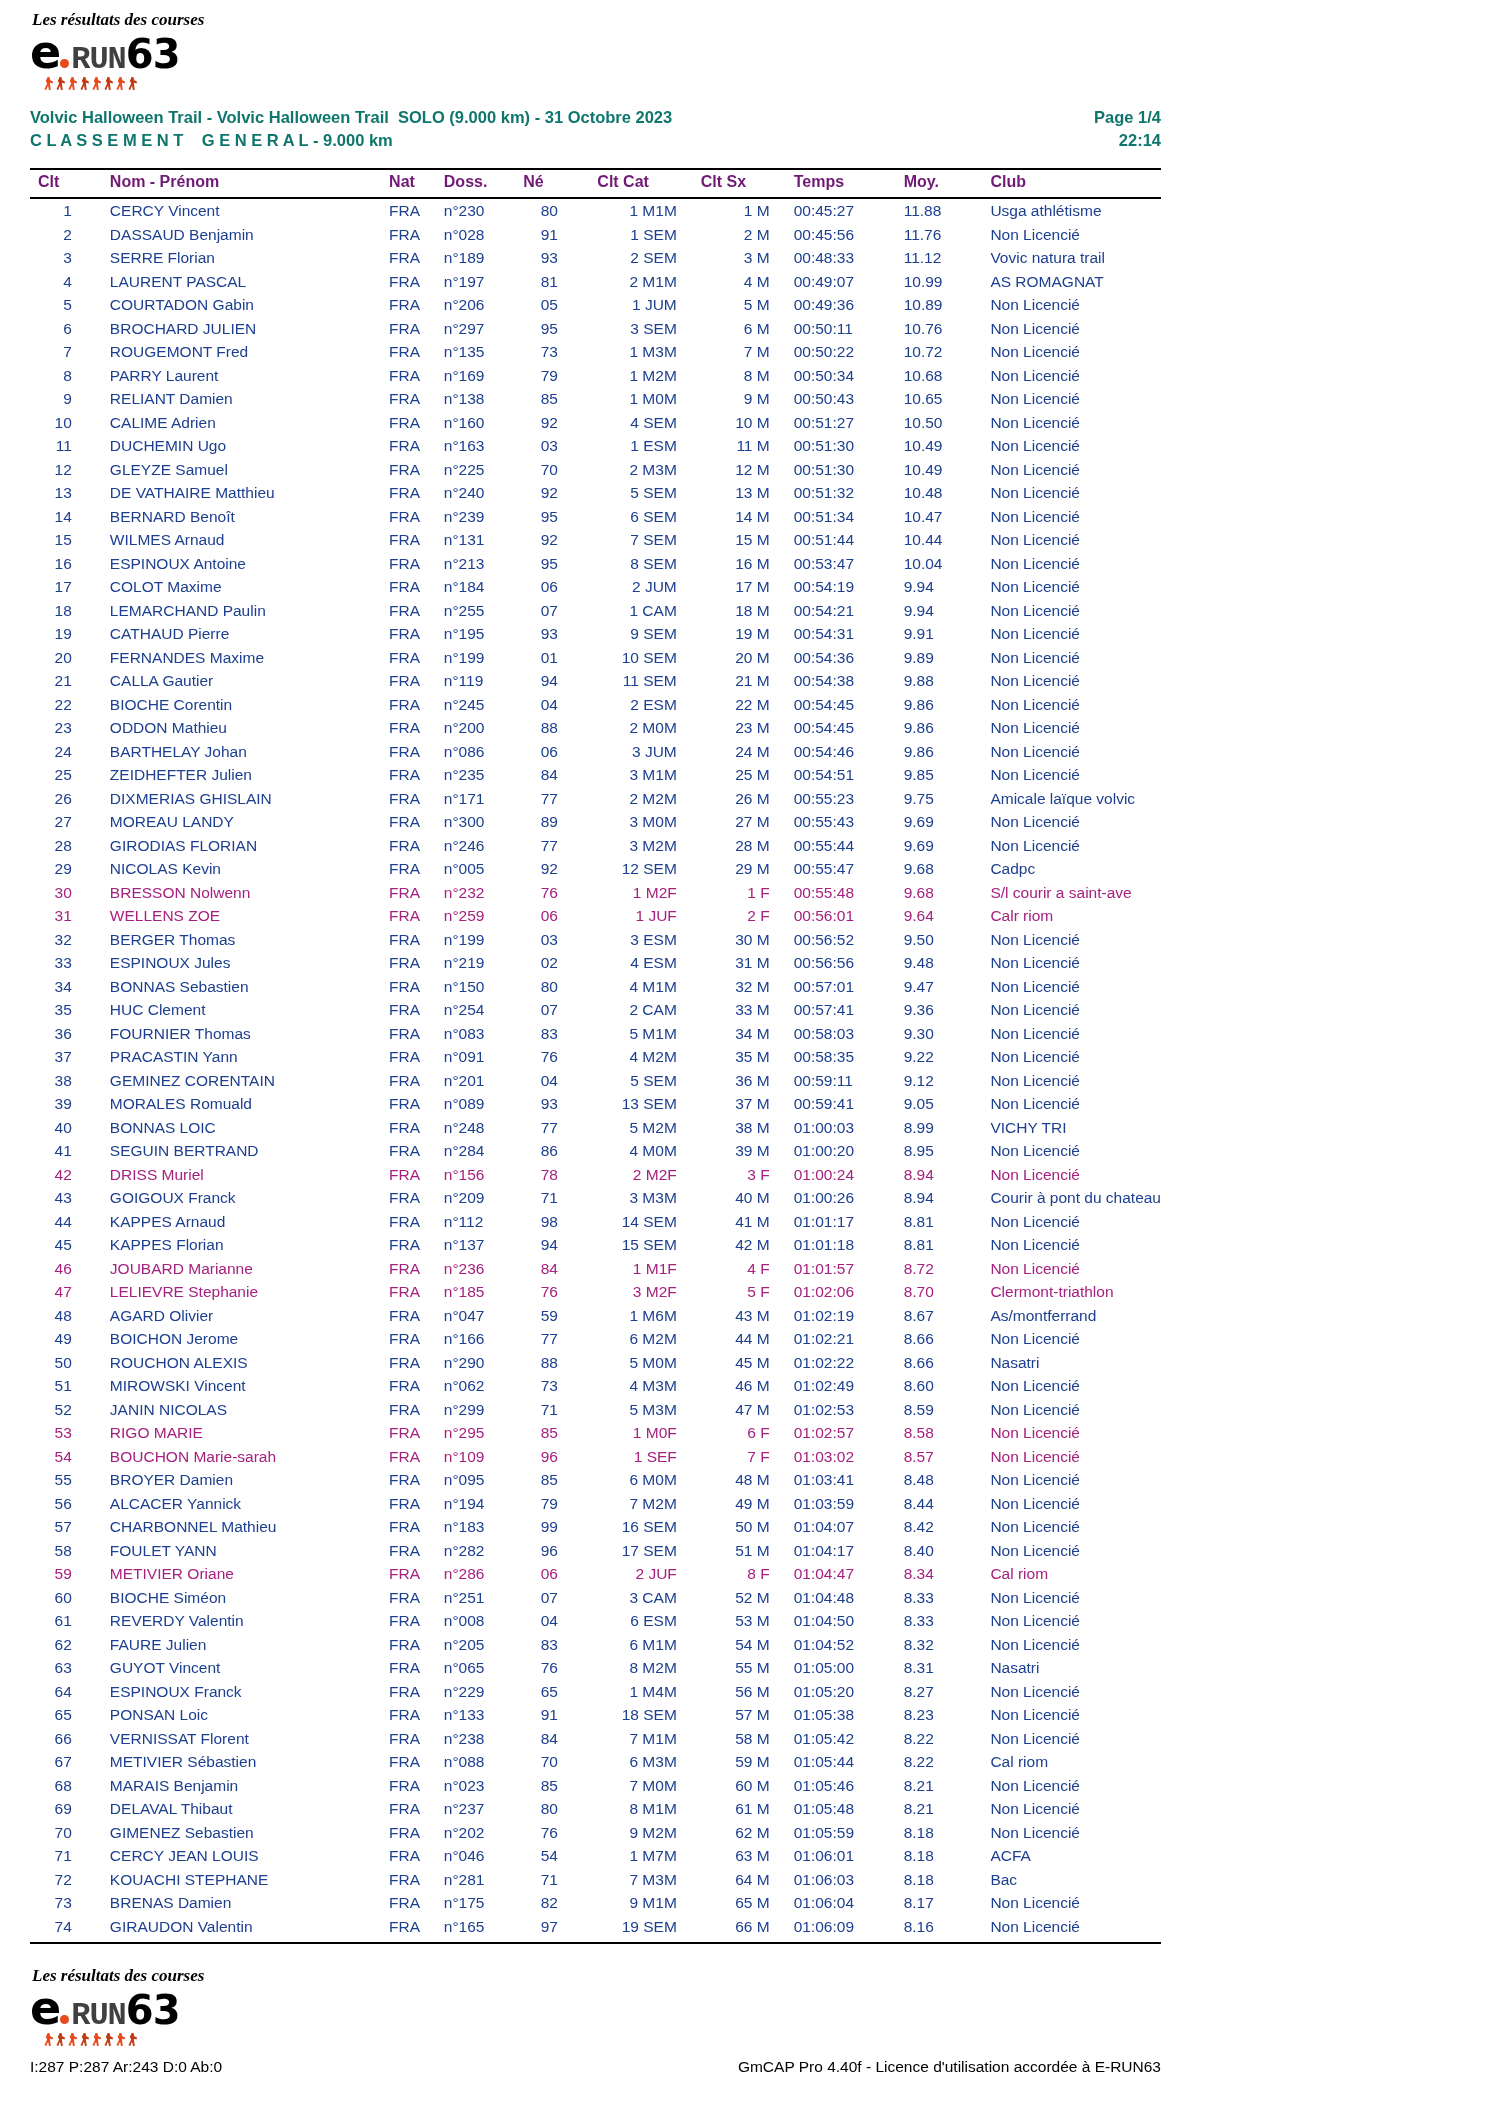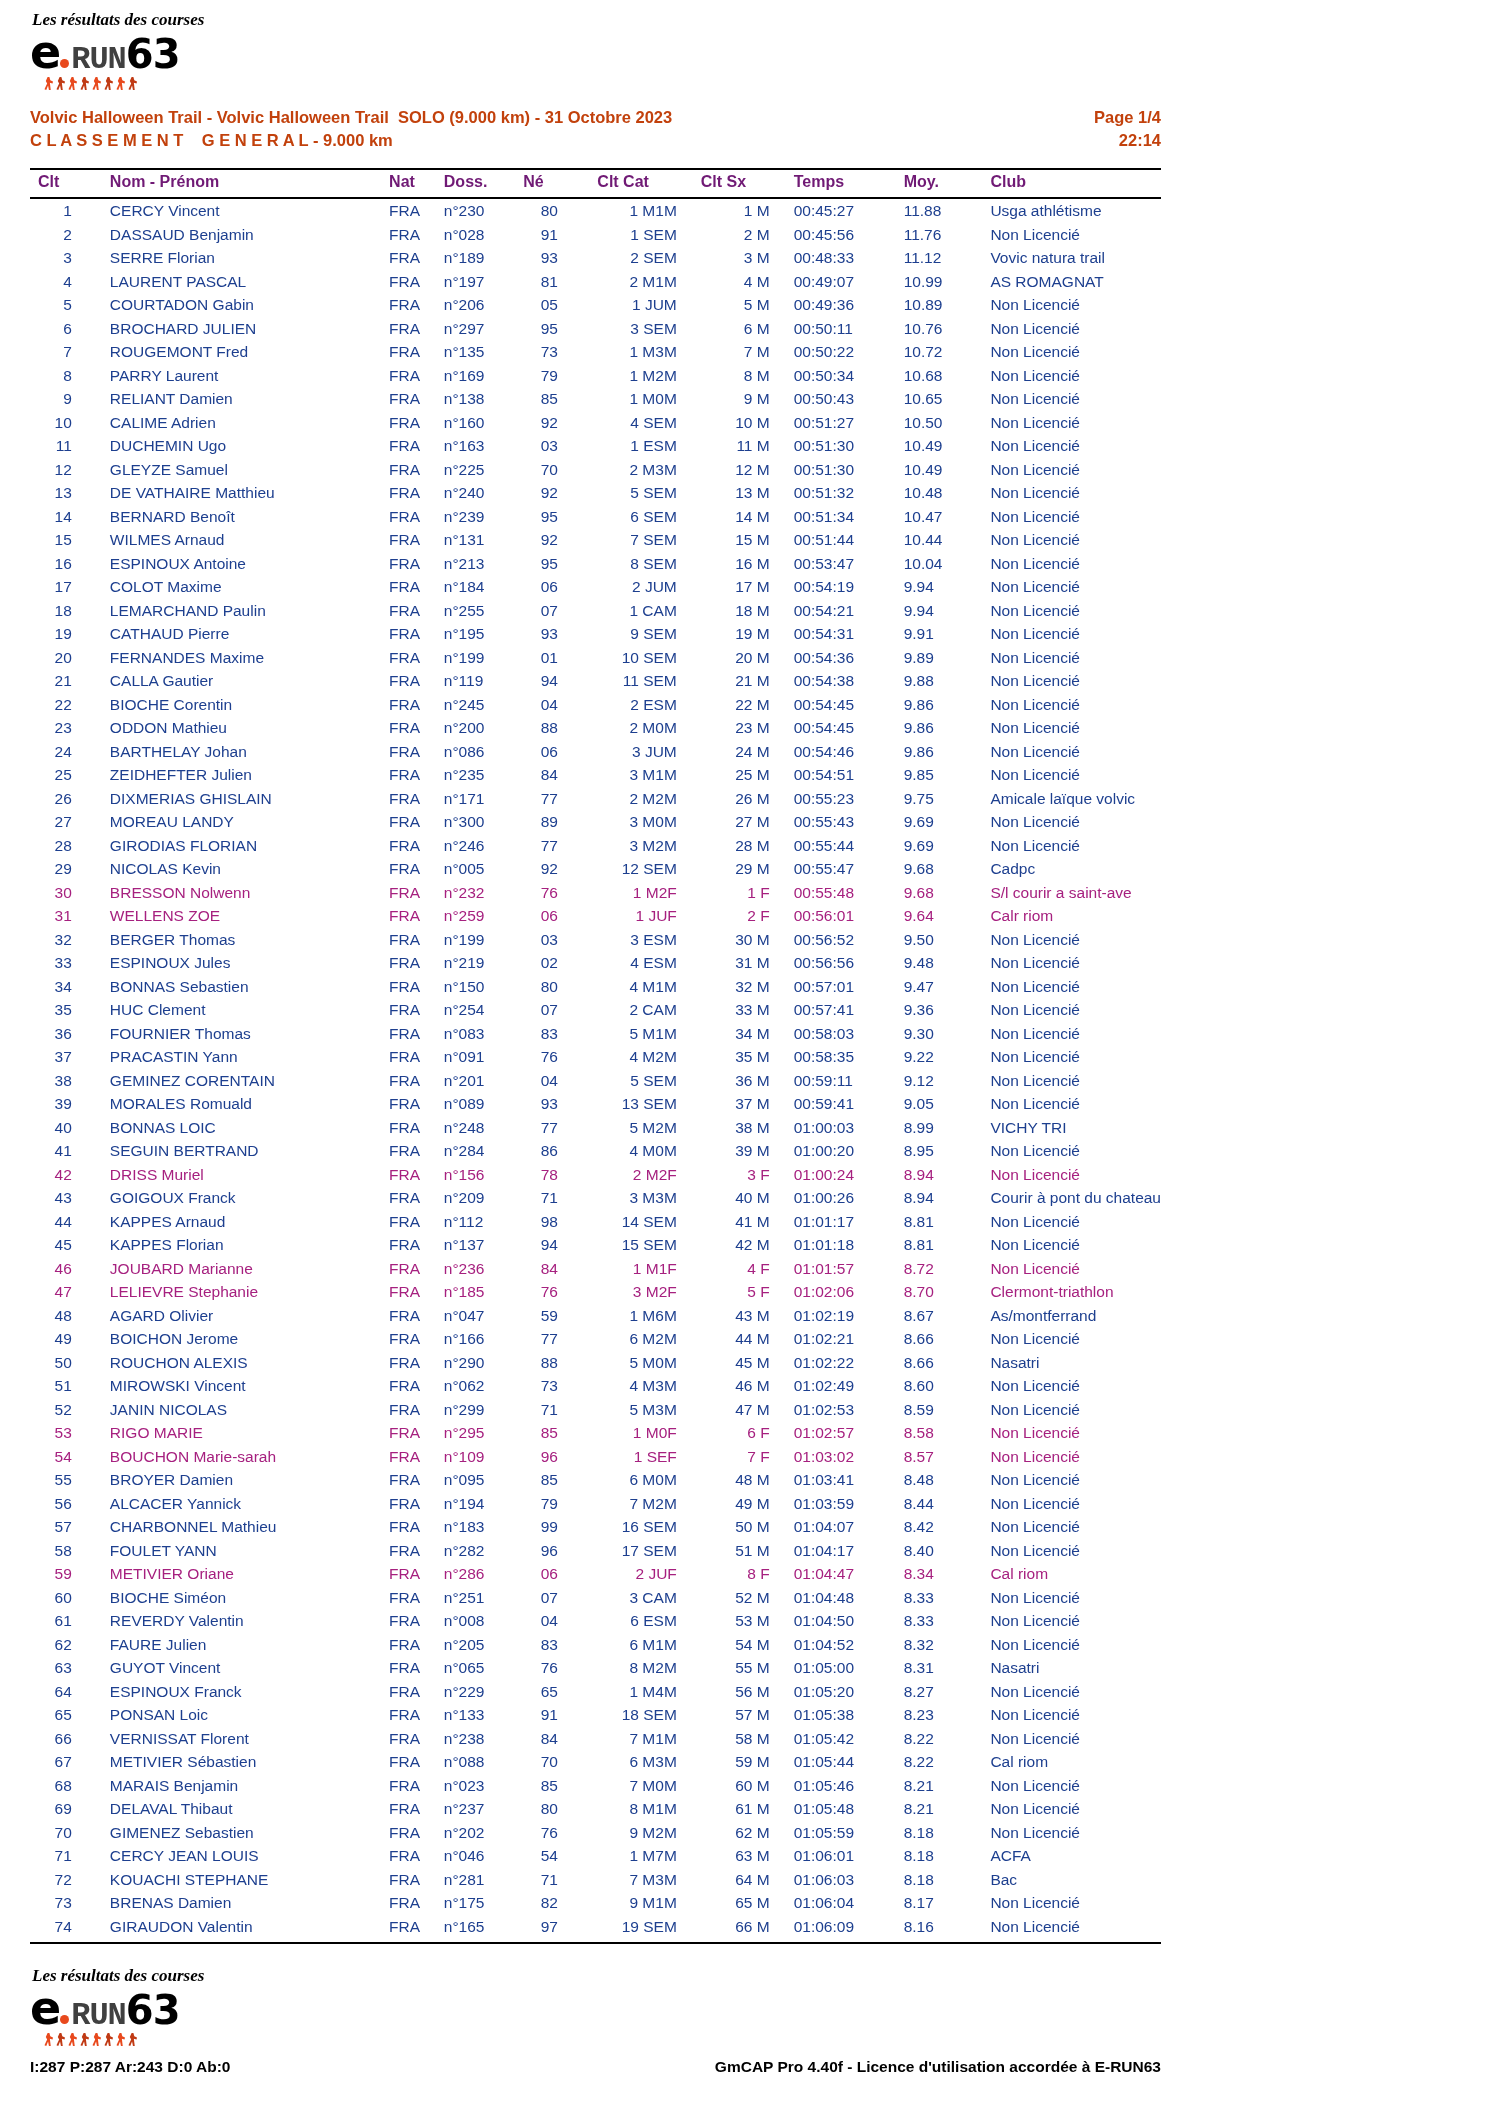--- a/index.html
+++ b/index.html
@@ -89,21 +89,21 @@
     clip-path: polygon(40% 0%, 60% 0%, 70% 25%, 100% 35%, 95% 50%, 65% 45%, 75% 100%, 55% 100%, 45% 65%, 25% 100%, 5% 95%, 35% 50%, 20% 30%);
   }
   .runner.alt { background: #c03a14; }
 
   
   .doc-header {
     display: flex;
     justify-content: space-between;
     align-items: flex-end;
     margin-top: 18px;
-    color: #c2410c;
+    color: #0f766e;
   }
   .doc-header-left div {
     font-size: 16.5px;
     font-weight: bold;
     line-height: 23px;
     white-space: pre;
   }
   .doc-header-right {
     text-align: right;
   }
@@ -166,21 +166,21 @@
   .footer-logo {
     margin-top: 22px;
   }
   .footer-line {
     display: flex;
     justify-content: space-between;
     align-items: baseline;
     margin-top: 14px;
     color: #000;
     font-size: 15.5px;
-    font-weight: bold;
+    font-weight: normal;
   }
 </style>
 </head>
 <body>
 
 <div class="page">
 
   <div class="logo-block">
     <div class="logo-tagline">Les résultats des courses</div>
     <div class="logo-main">

